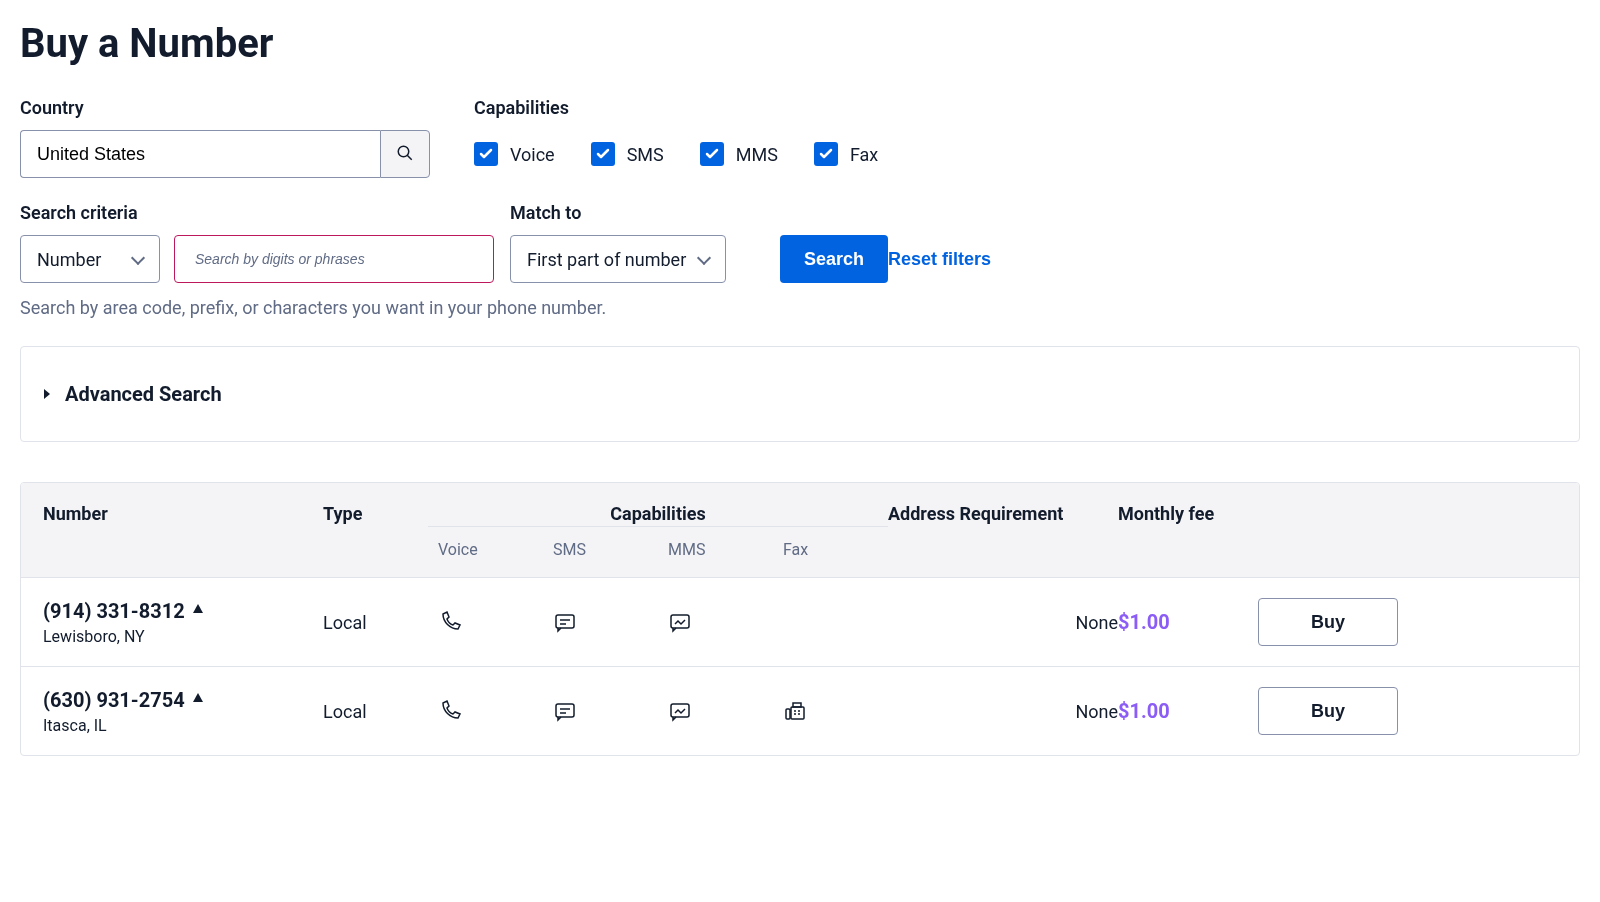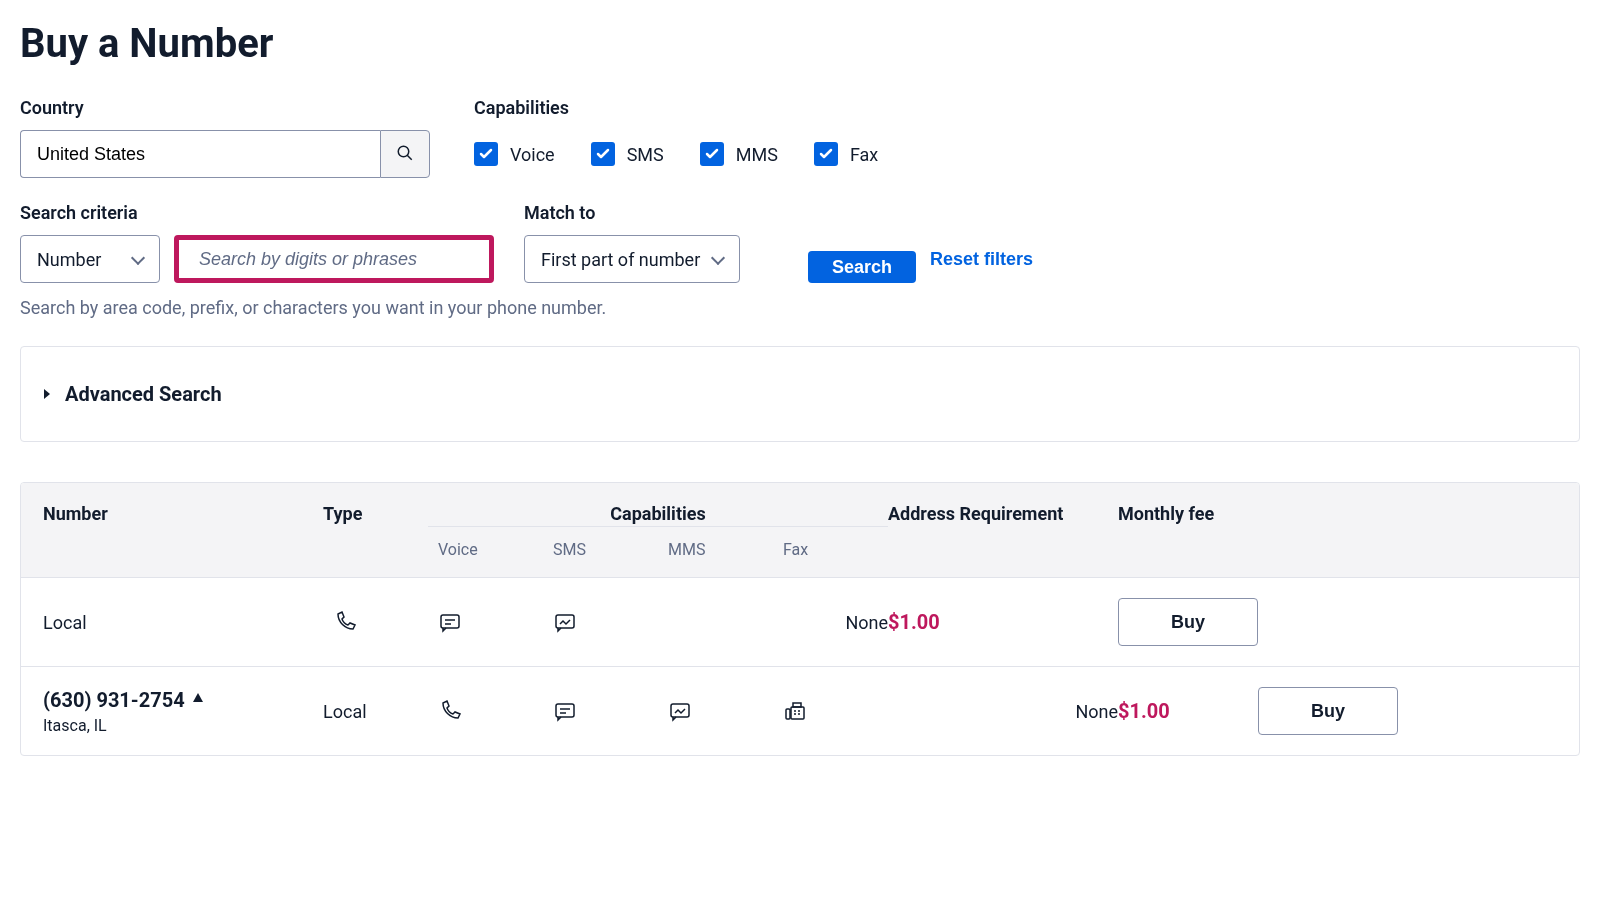--- a/index.html
+++ b/index.html
@@ -77,55 +77,54 @@
       justify-content: center;
       cursor: pointer;
     }
     .checkbox svg { pointer-events: none; }
     .check-label {
       font-size: 18px;
       color: #121c2d;
     }
     .criteria-row {
       display: flex;
-      gap: 14px;
       align-items: flex-end;
       flex-wrap: wrap;
     }
     .select-box {
       height: 48px;
       padding: 0 16px;
       font-size: 18px;
       border: 1px solid #8891aa;
       border-radius: 4px;
       background: #fff;
       display: flex;
       align-items: center;
       gap: 12px;
       cursor: pointer;
     }
     .select-sm { width: 140px; }
     .text-input {
       width: 320px;
       height: 48px;
       padding: 0 20px;
-      font-size: 18px;
+      font-size: 14px;
       font-style: italic;
       color: #606b85;
-      border: 5px solid #be185d;
+      border: 1px solid #be185d;
       border-radius: 4px;
       outline: none;
     }
     .text-input::placeholder {
       font-style: italic;
       color: #606b85;
     }
     .select-match { width: 216px; display: flex; justify-content: space-between; }
     .search-btn {
-      height: 32px;
+      height: 48px;
       padding: 0 24px;
       background: #0263e0;
       color: #fff;
       font-size: 18px;
       font-weight: 600;
       border: none;
       border-radius: 4px;
       cursor: pointer;
       margin-left: 54px;
     }
@@ -210,21 +209,21 @@
       border-bottom: 1px solid #e1e3ea;
     }
     .tbody-row:last-child { border-bottom: none; }
     .number-cell { display: flex; flex-direction: column; gap: 4px; }
     .number-line { display: flex; align-items: center; gap: 6px; }
     .number-text { font-size: 20px; font-weight: 700; color: #121c2d; }
     .location-text { font-size: 16px; color: #121c2d; }
     .type-text { font-size: 18px; color: #121c2d; }
     .icon-cell { display: flex; justify-content: flex-start; padding-left: 10px; }
     .addr-text { font-size: 18px; color: #121c2d; text-align: right; }
-    .fee-text { font-size: 20px; font-weight: 700; color: #be185d; }
+    .fee-text { font-size: 20px; font-weight: 700; color: #8b5cf6; }
     .buy-btn {
       height: 48px;
       width: 140px;
       border: 1px solid #8891aa;
       border-radius: 4px;
       background: #fff;
       font-size: 18px;
       font-weight: 600;
       cursor: pointer;
       color: #121c2d;
@@ -357,20 +356,29 @@
       <div class="sub-th">MMS</div>
       <div class="sub-th">Fax</div>
       <div></div>
         <div></div>
         <div></div>
     </div>
   </div>
 
   <div id="tbody">
       <div class="tbody-row">
+        <div class="number-cell">
+          <div class="number-line">
+            <span class="number-text">(914) 331-8312</span>
+            <span><svg width="14" height="14" viewBox="0 0 14 14">
+                <path d="M7 2l5 9H2z" fill="#121c2d"></path>
+              </svg></span>
+          </div>
+          <span class="location-text">Lewisboro, NY</span>
+        </div>
         <div class="type-text">Local</div>
         <div class="icon-cell">
           <svg width="24" height="24" viewBox="0 0 24 24" fill="none" stroke="#121c2d" stroke-width="1.5">
             <path d="M5 4c0 8 7 15 15 15l2-4-5-2-2 2c-3-1-5-3-6-6l2-2-2-5-4 2z"></path>
           </svg>
         </div>
         <div class="icon-cell">
           <svg width="24" height="24" viewBox="0 0 24 24" fill="none" stroke="#121c2d" stroke-width="1.5">
             <rect x="3" y="5" width="18" height="13" rx="2"></rect>
             <path d="M7 10h10M7 14h6"></path>

